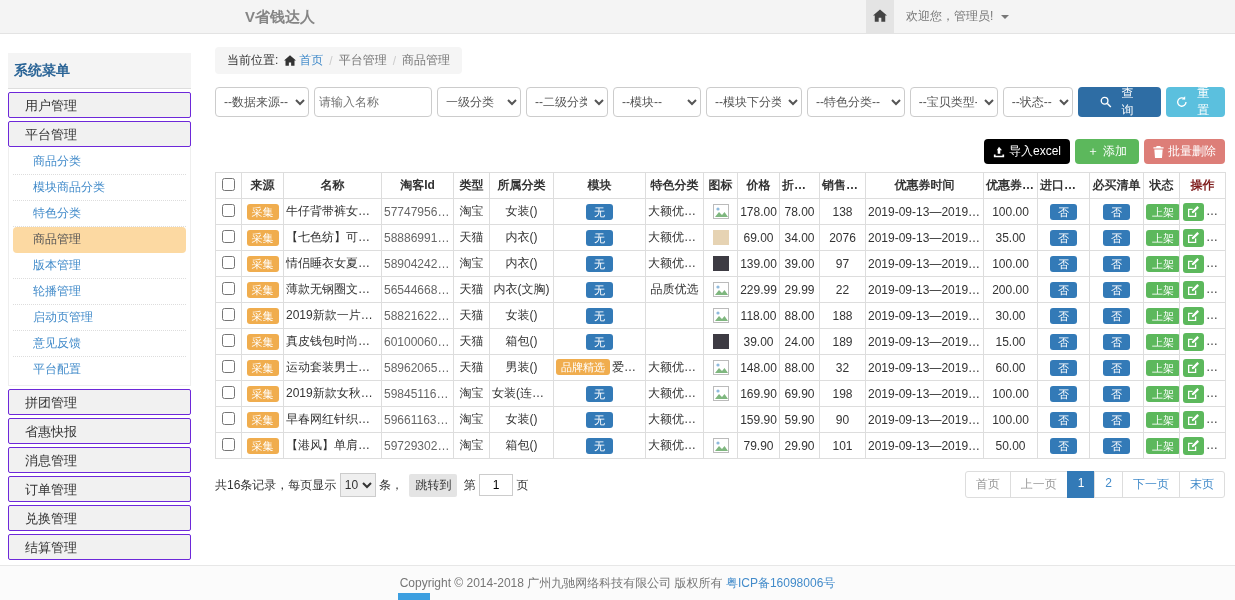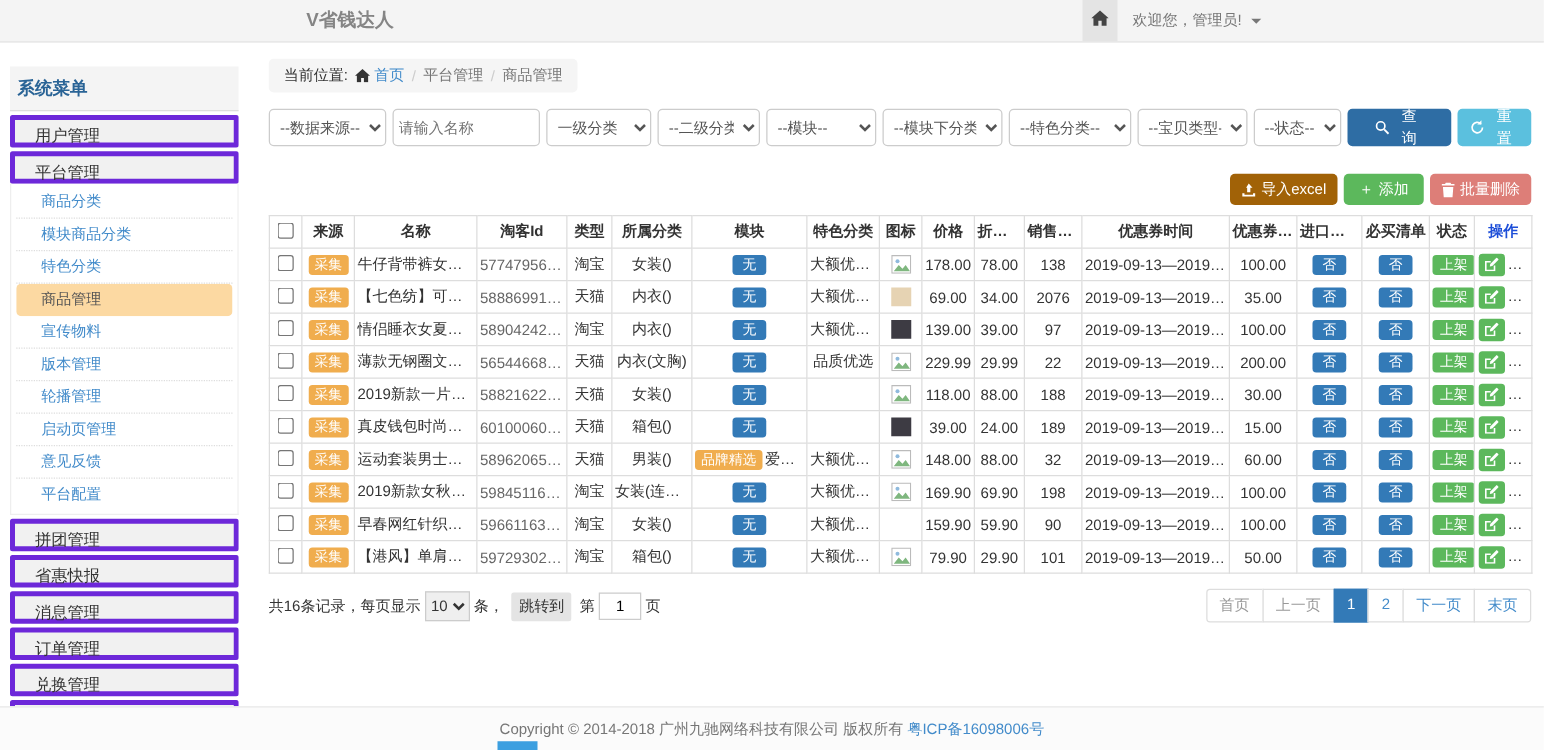--- a/index.html
+++ b/index.html
@@ -14,21 +14,21 @@
     display:flex; align-items:center; justify-content:center; cursor:pointer; }
   .welcome { position:absolute; left:906px; top:0; line-height:33px; font-size:12px; color:#777; cursor:pointer; }
   .caret { display:inline-block; width:0; height:0; margin-left:4px; vertical-align:middle;
     border-left:4px solid transparent; border-right:4px solid transparent; border-top:4px solid #777; }
 
   
   .sidebar { position:absolute; left:8px; top:53px; width:183px; height:512px; overflow:hidden; }
   .side-title { font-size:14px; font-weight:bold; color:#2a6496; padding:9px 8px 8px 6px;
     border-bottom:1px solid #ddd; background:#f4f4f4; }
   .side-group { height:26px; line-height:26px; margin-top:3px; padding-left:16px; font-size:13px;
-    color:#333; background:#f1f1f1; border:4px solid #6d28d9; border-radius:2px; cursor:pointer; }
+    color:#333; background:#f1f1f1; border:1px solid #6d28d9; border-radius:2px; cursor:pointer; }
   .side-items { list-style:none; background:#fff; border:1px solid #eee; border-top:none; padding:2px 4px; }
   .side-items li { height:26px; line-height:25px; padding-left:20px; font-size:12px; color:#428bca;
     border-bottom:1px dotted #ddd; cursor:pointer; }
   .side-items li:last-child { border-bottom:none; }
   .side-items li.active { background:#fcd9a2; border-radius:4px; color:#555; border-bottom-color:transparent; }
 
   
   .content { position:absolute; left:215px; top:47px; width:1010px; }
   .breadcrumb { display:inline-flex; align-items:center; gap:6px; background:#f5f5f5;
     border-radius:4px; padding:5px 12px; font-size:12px; color:#333; }
@@ -38,29 +38,29 @@
 
   .filters { display:flex; gap:5px; margin-top:13px; align-items:center; }
   .filters select, .filters input[type=text] { height:30px; border:1px solid #ccc; border-radius:4px;
     font-size:12px; color:#555; background:#fff; padding:0 4px; font-family:inherit; }
   .btn { border:none; border-radius:4px; color:#fff; font-size:12px; cursor:pointer;
     display:inline-flex; align-items:center; gap:4px; font-family:inherit; }
   .btn-search { background:#2e6da4; height:30px; padding:0 22px; }
   .btn-reset  { background:#5bc0de; height:30px; padding:0 10px; }
 
   .actions { display:flex; justify-content:flex-end; gap:5px; margin-top:22px; }
-  .btn-import { background:#a16207; height:25px; padding:0 9px; }
+  .btn-import { background:#000000; height:25px; padding:0 9px; }
   .btn-add    { background:#5cb85c; height:25px; padding:0 12px; }
   .btn-batch  { background:#dd7e78; height:25px; padding:0 9px; }
 
   table { table-layout:fixed; width:1010px; border-collapse:collapse; margin-top:8px; background:#fff; }
   th, td { border:1px solid #ddd; font-size:12px; color:#333; text-align:center;
     padding:3px 2px; height:26px; overflow:hidden; white-space:nowrap; text-overflow:ellipsis; }
   th { font-weight:bold; }
-  th.op-head { color:#1d4ed8; }
+  th.op-head { color:#7f1d1d; }
   td.tid { color:#666; }
   .badge { display:inline-block; color:#fff; font-size:11px; border-radius:3px; padding:2px 5px; line-height:12px; }
   .badge-orange { background:#f0ad4e; }
   .badge-blue   { background:#337ab7; padding:2px 8px; }
   .badge-green  { background:#5cb85c; padding:2px 6px; }
   .module-text { margin-left:2px; color:#333; }
   .op-btn { display:inline-flex; align-items:center; justify-content:center; width:21px; height:18px;
     border-radius:3px; margin:0 1px; cursor:pointer; vertical-align:middle; }
   .op-edit { background:#5cb85c; } .op-del { background:#d9534f; }
   .thumb { display:inline-block; width:16px; height:15px; vertical-align:middle; }
@@ -103,21 +103,20 @@
 <div class="sidebar">
   <div class="side-title">系统菜单</div>
   <div id="side-sections">
       <div class="side-group">用户管理</div>
       <div class="side-group">平台管理</div>
       <ul class="side-items">
         <li>商品分类</li>
         <li>模块商品分类</li>
         <li>特色分类</li>
         <li class="active">商品管理</li>
-        <li>宣传物料</li>
         <li>版本管理</li>
         <li>轮播管理</li>
         <li>启动页管理</li>
         <li>意见反馈</li>
         <li>平台配置</li>
       </ul>
       <div class="side-group">拼团管理</div>
       <div class="side-group">省惠快报</div>
       <div class="side-group">消息管理</div>
       <div class="side-group">订单管理</div>

